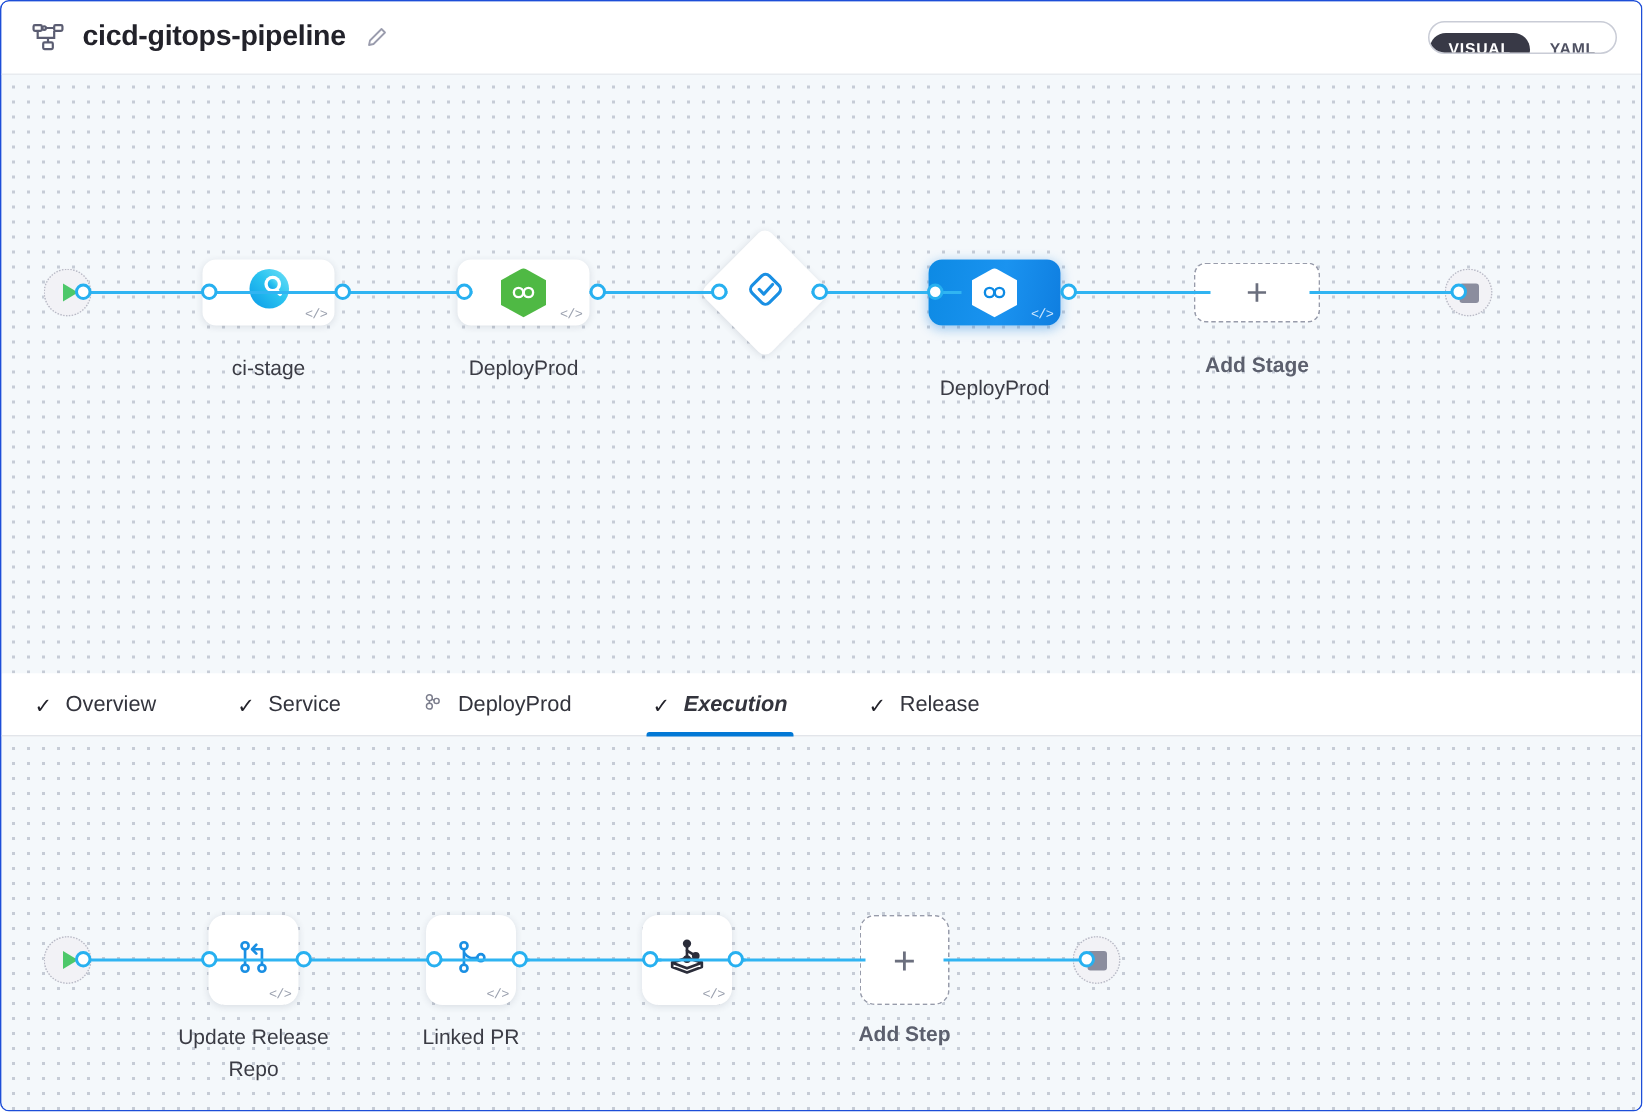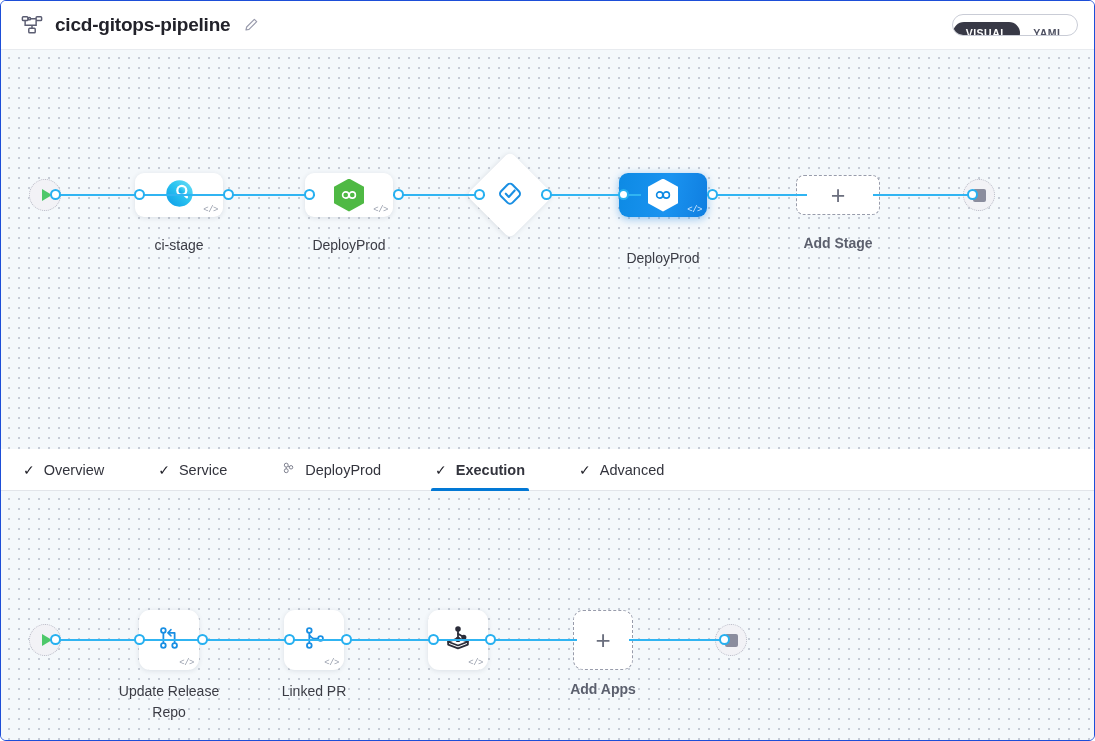--- a/index.html
+++ b/index.html
@@ -70,21 +70,21 @@
     padding-left: 18px;
     z-index: 15;
   }
   .tab {
     display: flex; align-items: center; gap: 9px;
     padding: 0 22px 0 4px; margin-right: 28px;
     font-size: 14.5px; color: #33343d;
     cursor: pointer; position: relative;
   }
   .tab .tick { font-size: 14px; color: #22222a; line-height: 1; }
-  .tab.active .tab-label { font-weight: bold; }
+  .tab.active .tab-label { font-weight: bold; font-style: italic; }
   .tab.active:after {
     content: ""; position: absolute; left: 0; right: 18px; bottom: -1px;
     height: 3px; background: #0278d5; border-radius: 2px 2px 0 0;
   }
 
   
   .node { position: absolute; }
 
   .endpoint {
     position: absolute; width: 32px; height: 32px; border-radius: 50%;
@@ -317,21 +317,21 @@
         </svg>
       </span>
       <span class="tab-label">DeployProd</span>
     </div>
     <div class="tab active">
       <span class="tick">✓</span>
       <span class="tab-label">Execution</span>
     </div>
     <div class="tab">
       <span class="tick">✓</span>
-      <span class="tab-label">Advanced</span>
+      <span class="tab-label">Release</span>
     </div>
   </div>
 
   <div class="canvas" id="step-canvas">
 
     <div class="link" style="left:54px;  top:148px; width:88px;"></div>
     <div class="link" style="left:138px; top:148px; width:68px;"></div>
     <div class="link" style="left:202px; top:148px; width:92px;"></div>
     <div class="link" style="left:290px; top:148px; width:62px;"></div>
     <div class="link" style="left:348px; top:148px; width:92px;"></div>
@@ -403,21 +403,21 @@
         <span class="code-glyph">&lt;/&gt;</span>
       </div>
     </div>
     <div class="port" style="left:484px; top:143px;"></div>
 
     <div class="node" style="left:572px; top:119px;">
       <div class="add-box-sq">
         <span>+</span>
       </div>
     </div>
-    <div class="node-label muted" style="left:537px; top:188px;">Add Apps</div>
+    <div class="node-label muted" style="left:537px; top:188px;">Add Step</div>
 
     <div class="port" style="left:718px; top:143px;"></div>
     <div class="endpoint" style="left:714px; top:133px;">
       <span class="stop-sq"></span>
     </div>
   </div>
 
 </div>
 
 </body></html>

